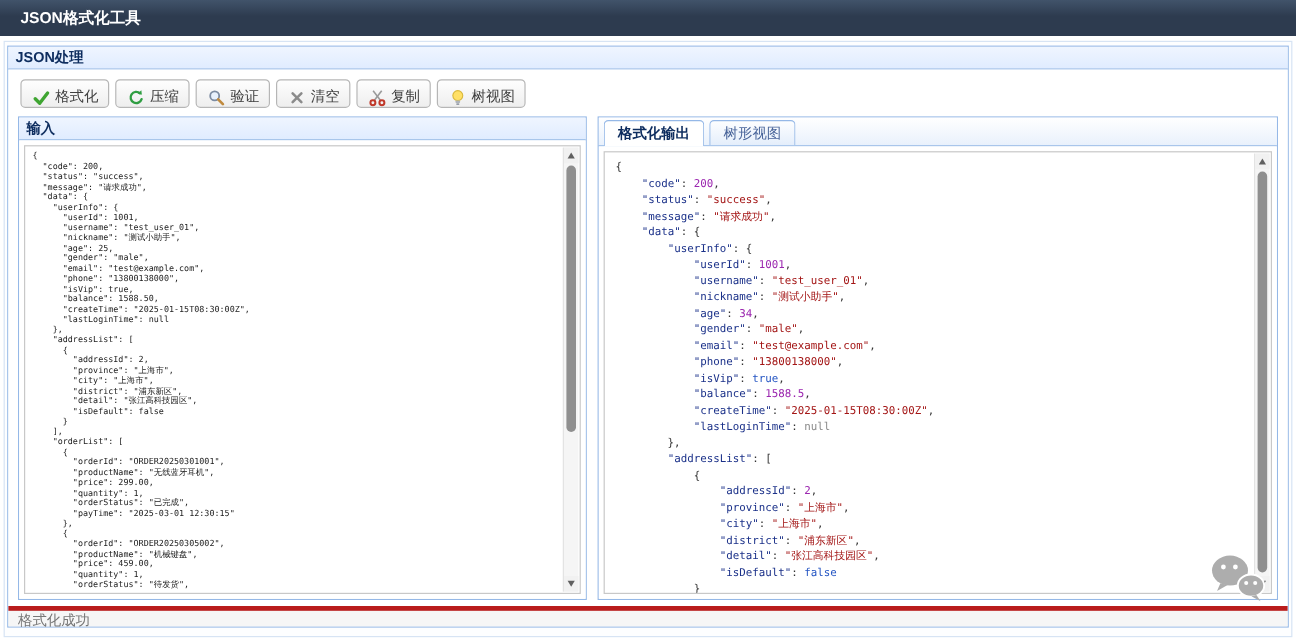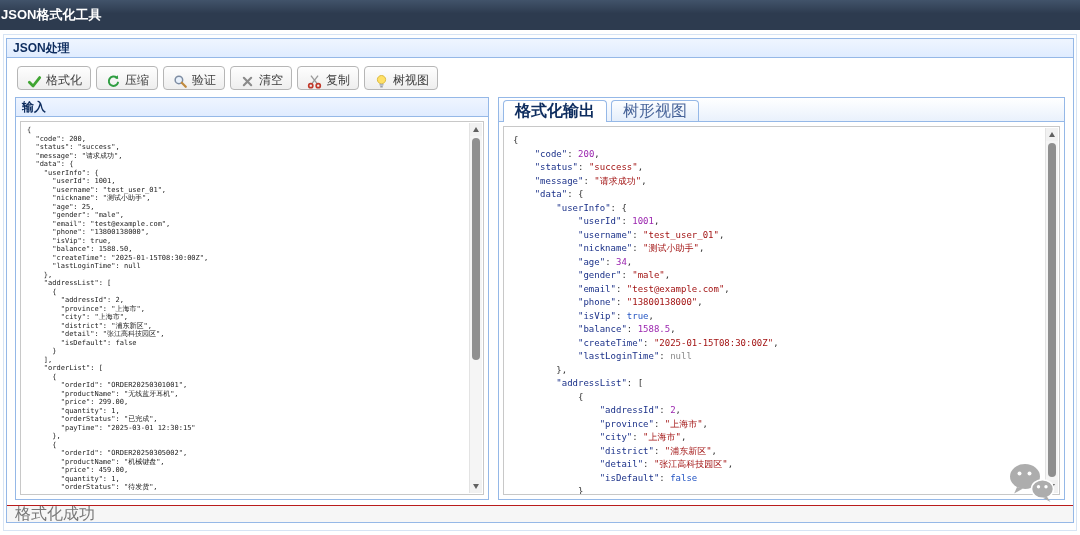--- a/index.html
+++ b/index.html
@@ -1,21 +1,21 @@
 <!DOCTYPE html>
 <html style="--titlebar-bg: #2d3b4f; --panel-border: #95B8E7; --panel-header-text: #0E2D5F; --panel-header-bg-top: #EFF5FF; --panel-header-bg-bottom: #E0ECFF; --tok-key: #1b3189; --tok-str: #a31515; --tok-num: #9b26af; --tok-bool: #2455c3; --tok-null: #8a8a8a; --status-text: #777777; --watermark-color: #a6a6a6;"><head>
 <meta charset="utf-8">
 <style>
   * { margin:0; padding:0; box-sizing:border-box; }
   html,body { width:1080px; height:535px; background:#fff; font-family:"Liberation Sans","DejaVu Sans",sans-serif; overflow:hidden; position:relative; }
 
   
   .titlebar { position:absolute; left:0; top:0; width:1080px; height:30px;
     background:linear-gradient(180deg,#41536a 0%, var(--titlebar-bg,#2d3b4f) 45%);
-    color:#fff; font-size:13px; font-weight:bold; line-height:30px; padding-left:1px; }
+    color:#fff; font-size:13px; font-weight:bold; line-height:30px; padding-left:17px; }
 
   
   .outer-frame { position:absolute; left:3px; right:3px; top:34px; bottom:4px;
     border:1px solid #d7e4f4; background:#fdfeff; }
 
   
   .container { position:absolute; left:6px; right:6px; top:38px; bottom:12px;
     border:1px solid var(--panel-border,#95B8E7); background:#fff;
     display:flex; flex-direction:column; }
 
@@ -69,28 +69,28 @@
   .tri-down { width:0; height:0; border-left:3.5px solid transparent; border-right:3.5px solid transparent; border-top:5px solid #606060; }
   .sthumb { position:absolute; left:2px; width:8px; background:#8f8f8f; border-radius:4px; cursor:pointer; }
   .sthumb.input-thumb  { top:15px; height:60%; }
   .sthumb.output-thumb { top:15px; bottom:16px; }
 
   
   .tabs-strip { flex:0 0 auto; height:24px; background:linear-gradient(#ffffff,#e9f1fc);
     border-bottom:1px solid var(--panel-border,#95B8E7);
     display:flex; align-items:flex-end; padding-left:4px; gap:4px; }
   .tab { border:1px solid var(--panel-border,#95B8E7); border-bottom:none;
-    border-radius:4px 4px 0 0; padding:0 11px; font-size:16px; line-height:20px; height:21px;
+    border-radius:4px 4px 0 0; padding:0 11px; font-size:12px; line-height:20px; height:21px;
     color:#49659a; background:linear-gradient(#fdfeff,#e4eefb); cursor:pointer; }
   .tab.active { background:#fff; font-weight:bold; color:var(--panel-header-text,#0E2D5F);
     height:22px; margin-bottom:-1px; }
 
   
-  .status-strip { flex:0 0 auto; height:17px; line-height:16px; font-size:16px;
-    color:var(--status-text,#777); background:#f6f6f6; border-top:1px solid #b91c1c; padding-left:8px; }
+  .status-strip { flex:0 0 auto; height:17px; line-height:16px; font-size:12px;
+    color:var(--status-text,#777); background:#f6f6f6; border-top:4px solid #b91c1c; padding-left:8px; }
 
   
   .watermark { position:absolute; right:24px; bottom:27px; display:flex; align-items:center;
     gap:10px; z-index:50; pointer-events:none; }
   .watermark .wm-text { font-size:29px; letter-spacing:2px; color:var(--watermark-color,#a6a6a6); white-space:nowrap; }
 </style>
 </head>
 <body>
 
 <div class="titlebar">

